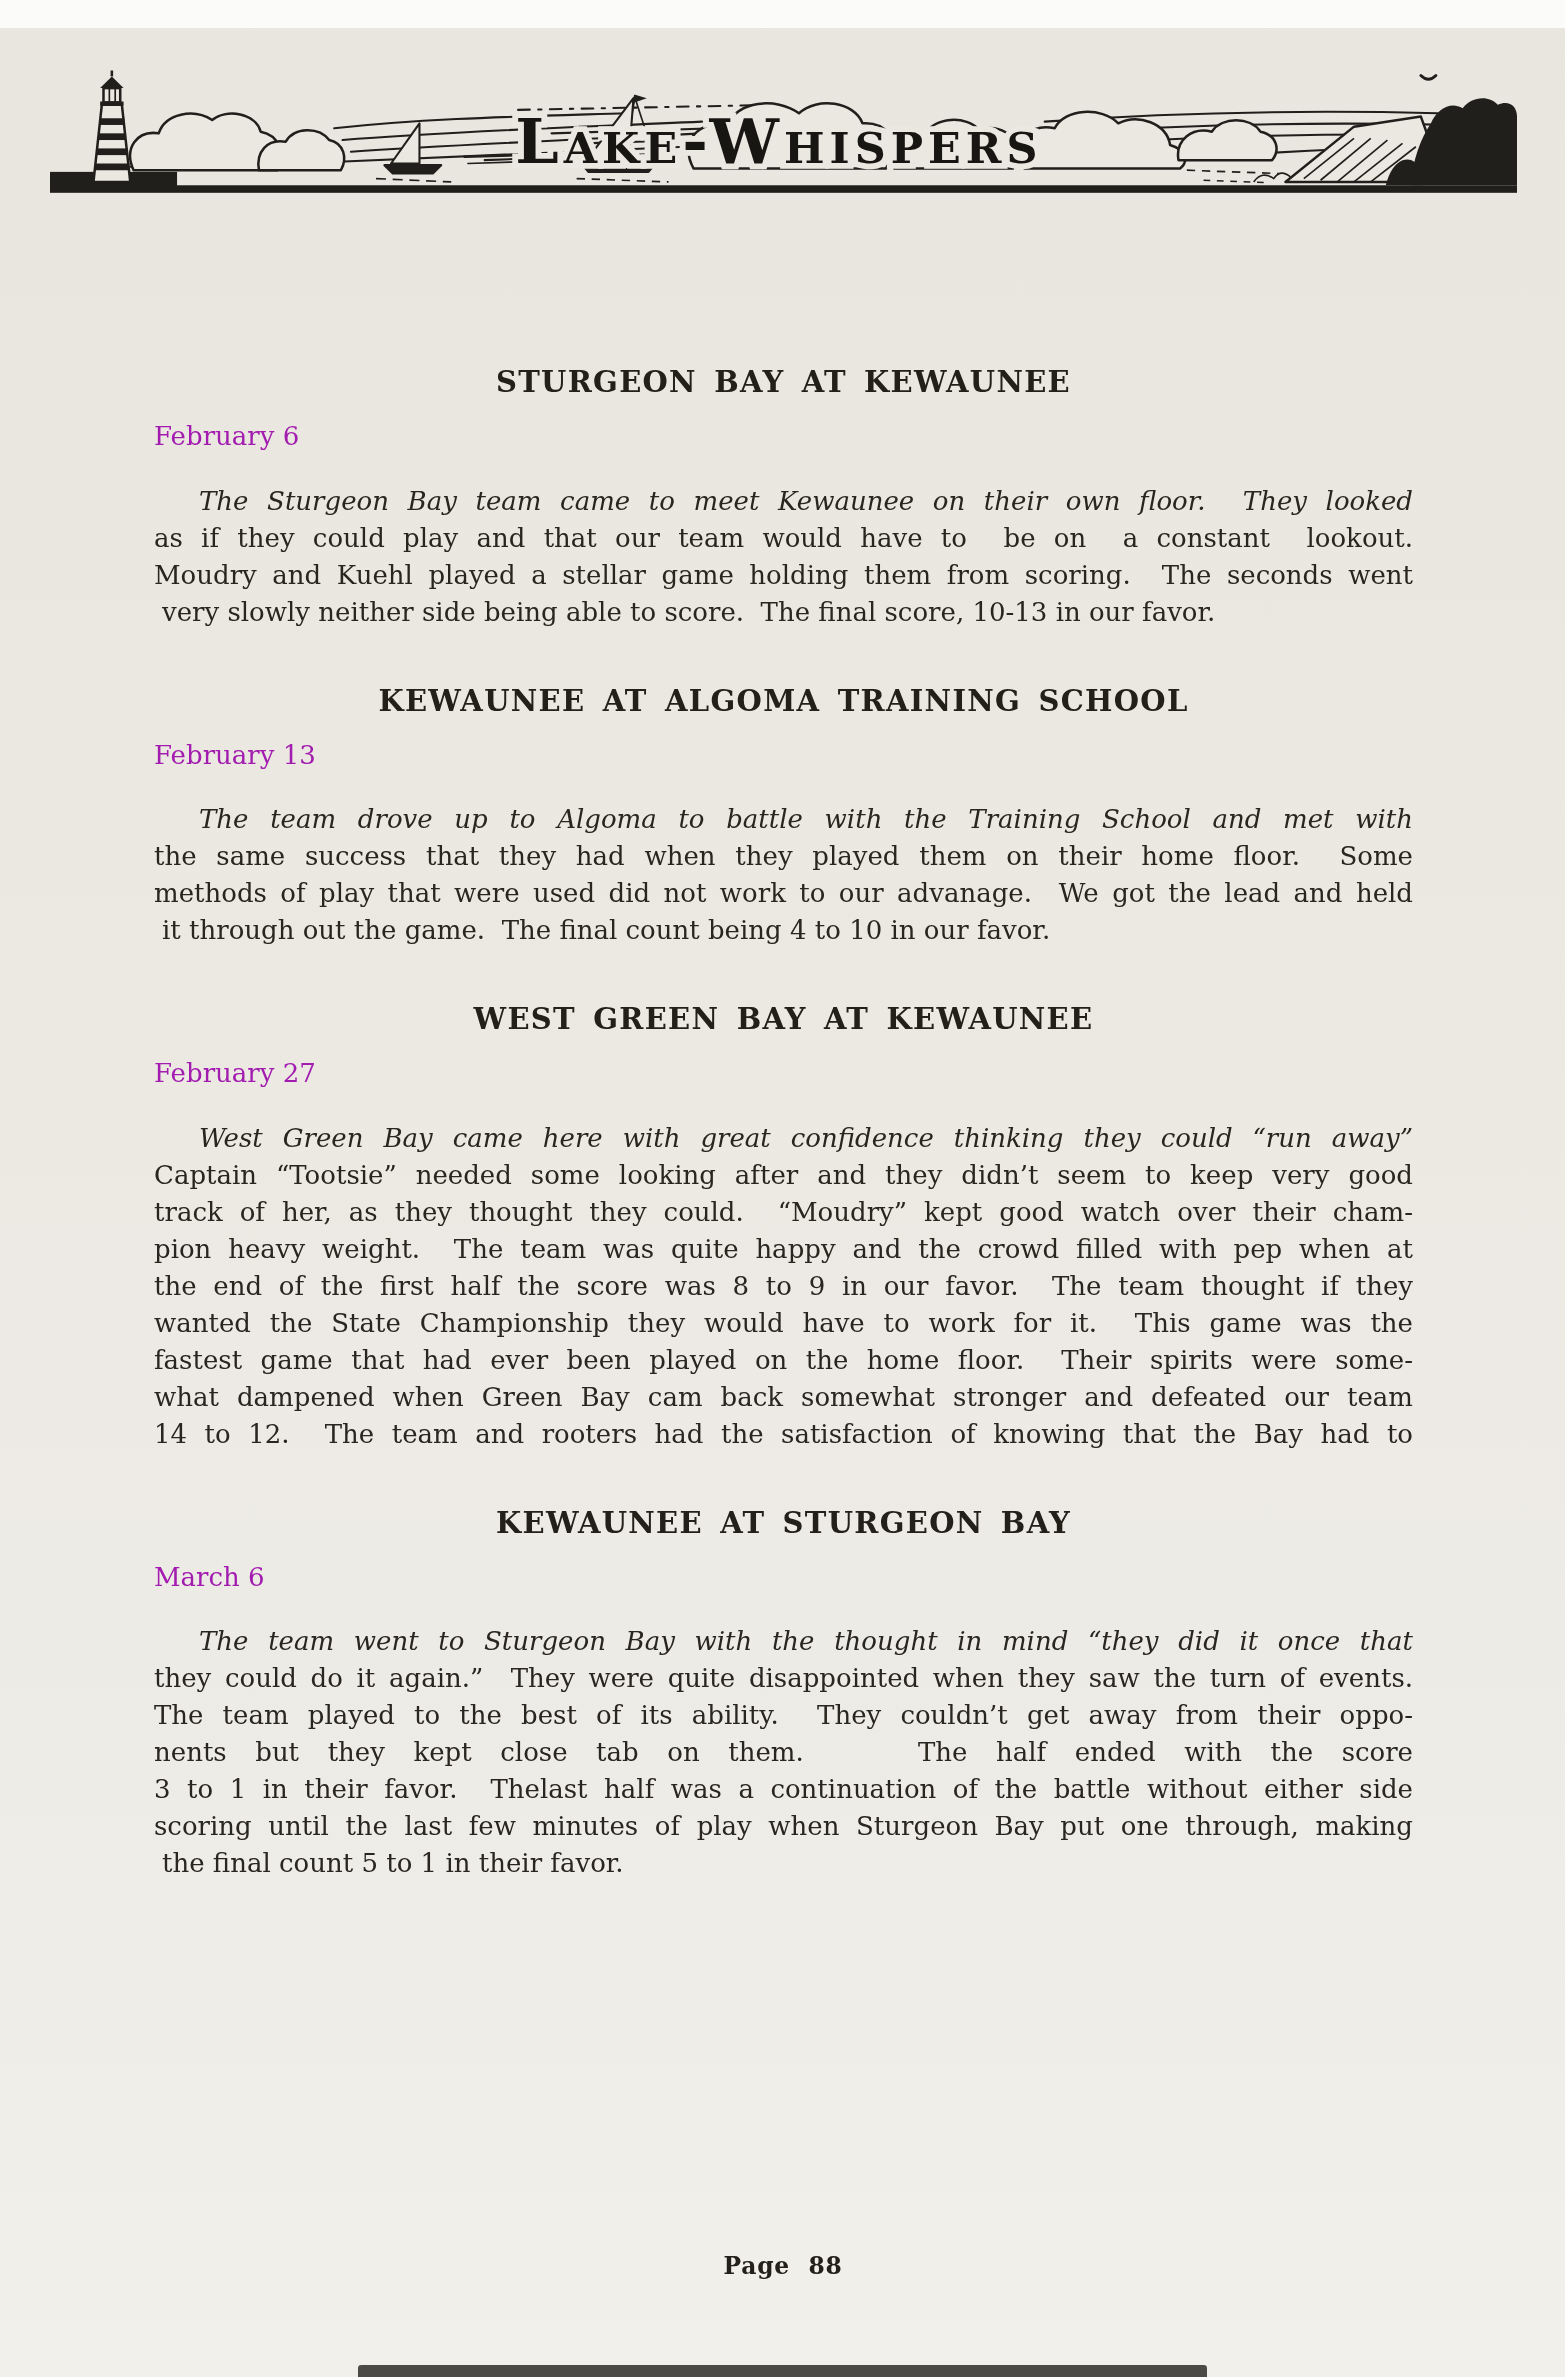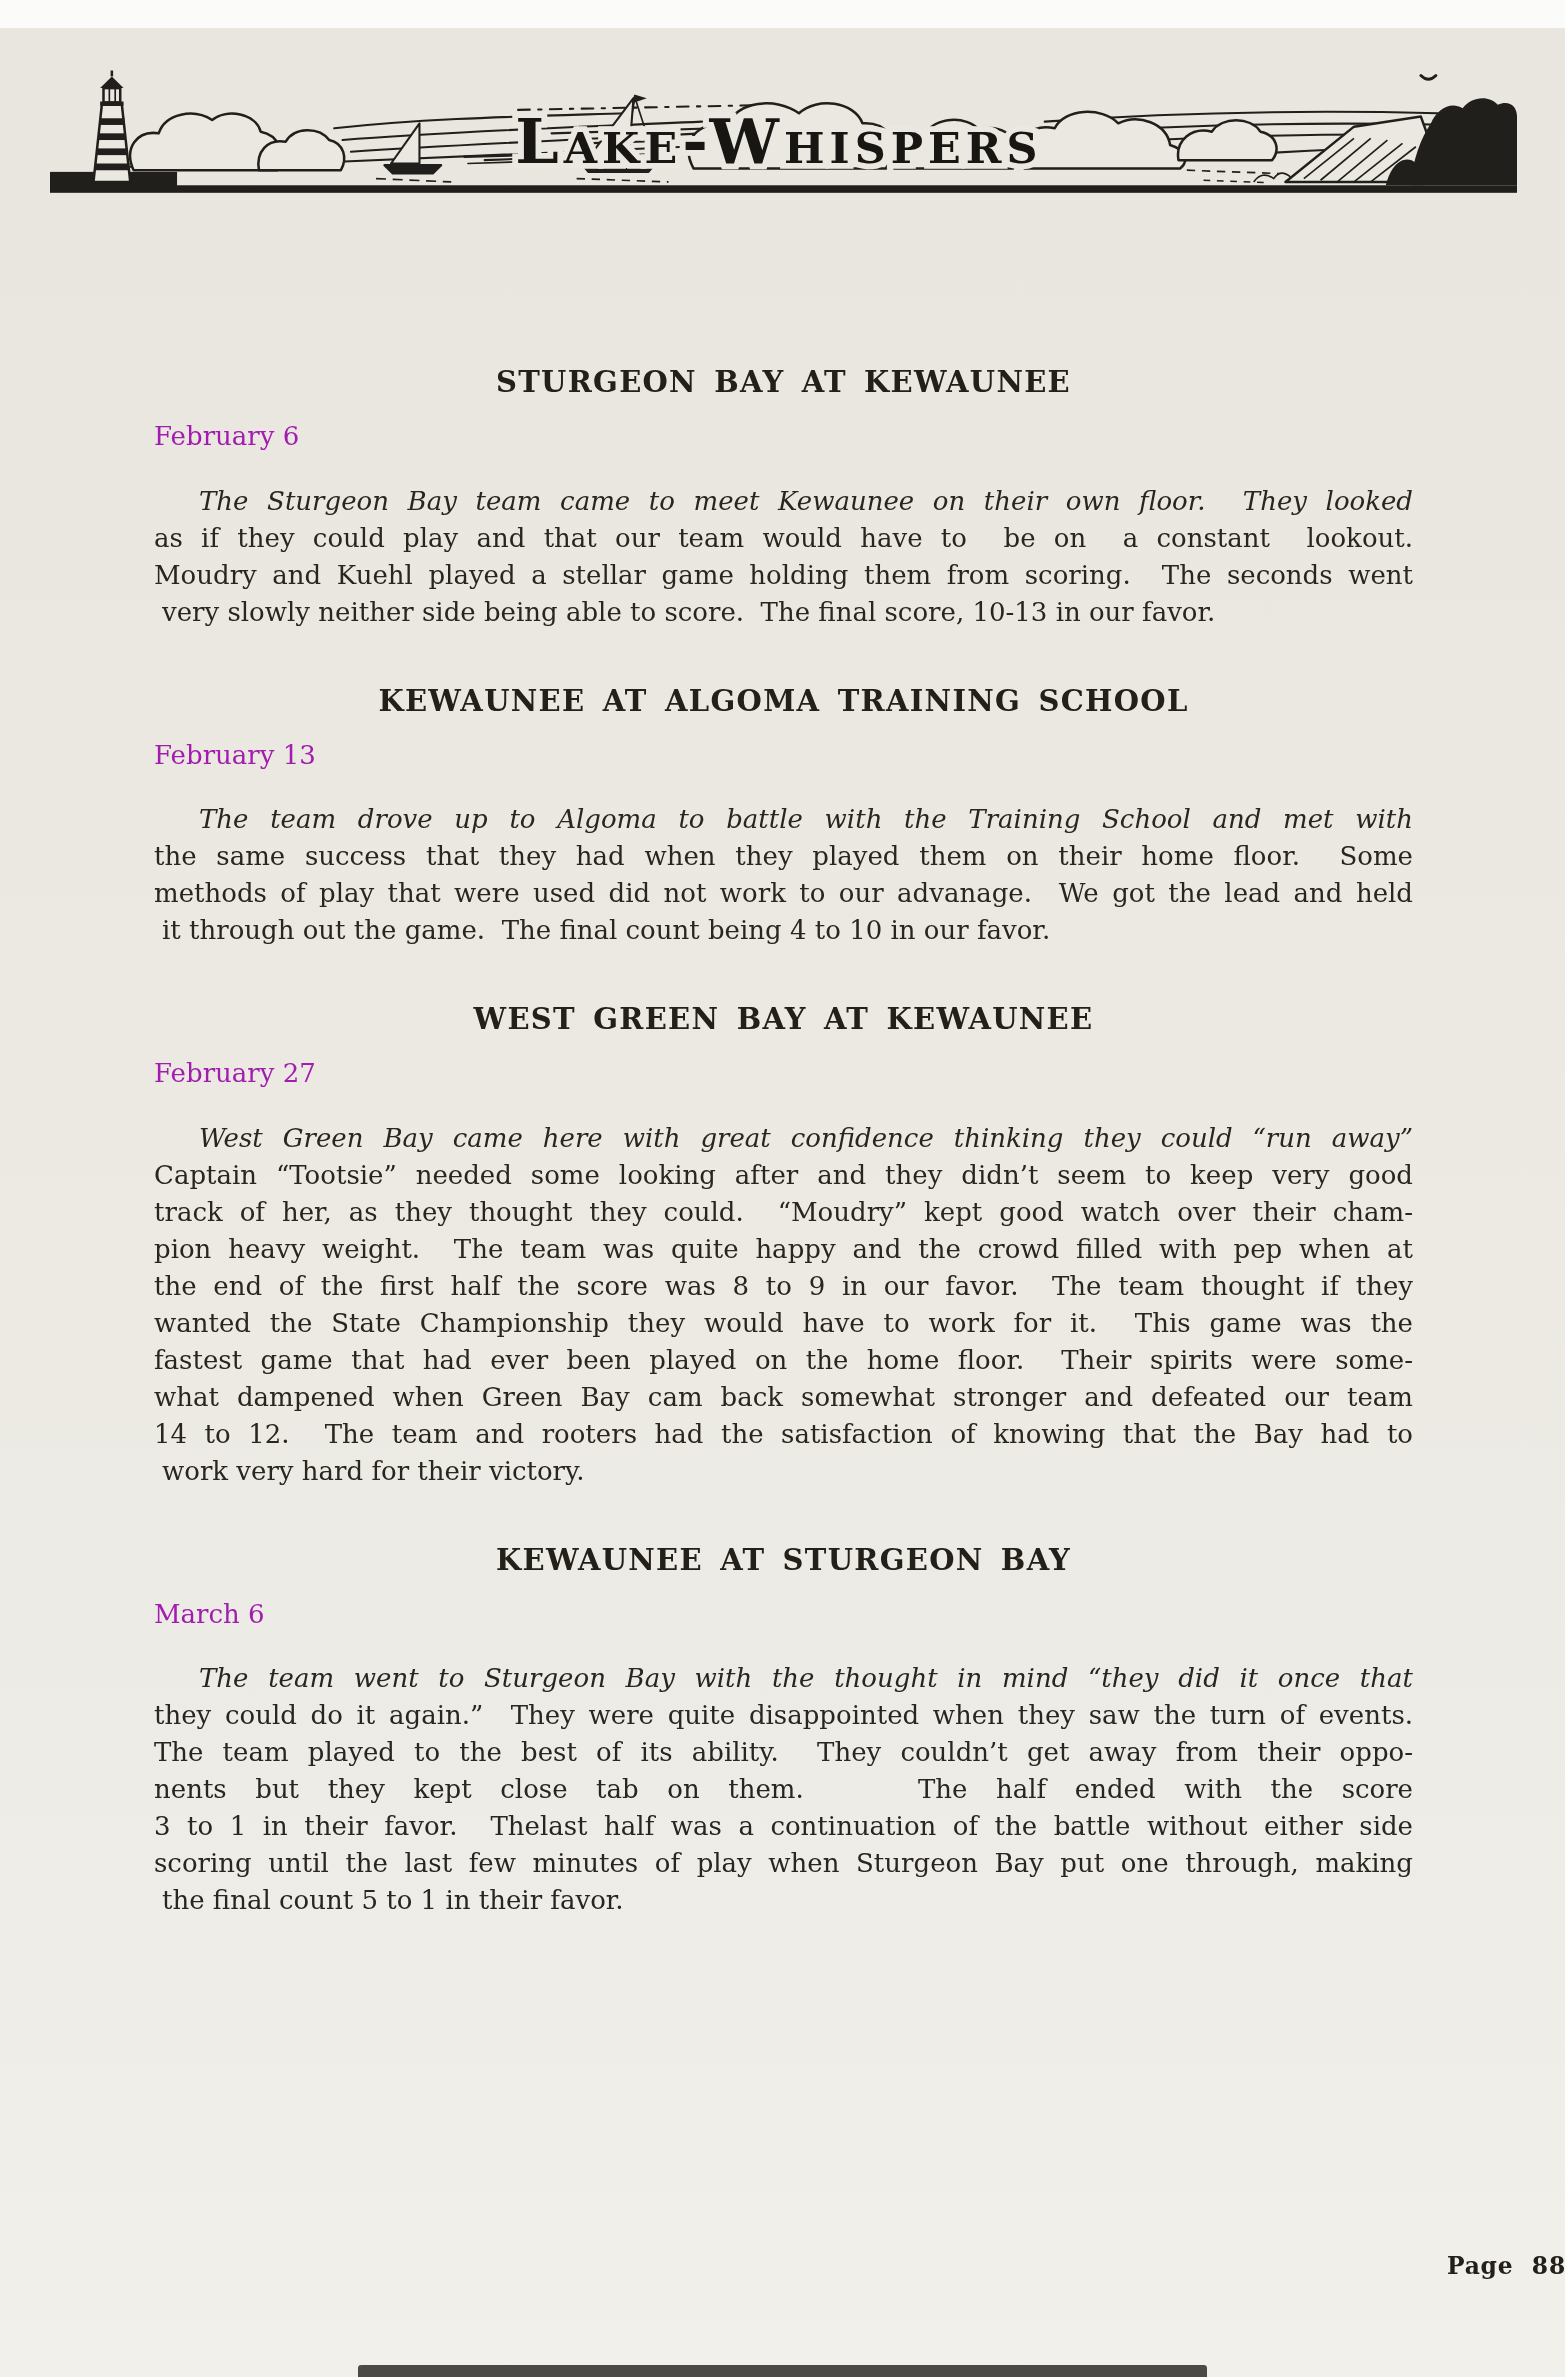--- a/index.html
+++ b/index.html
@@ -38,21 +38,21 @@
     font-size:26px;line-height:37px;color:#29261f;
   }
   .para-line{
     text-align:justify;text-align-last:justify;
     white-space:pre-wrap;
   }
   .para-line.last{text-align-last:left;margin-left:8px;}
   .para-line.first{text-indent:45px;font-style:italic;}
   .footer{
     position:absolute;top:2252px;left:0;width:100%;
-    text-align:right;font-size:23.4px;font-weight:700;
+    text-align:center;font-size:23.4px;font-weight:700;
     letter-spacing:0.8px;color:#23201a;
   }
   .footer .num{margin-left:18.4px;}
   .artifact-bar{
     position:absolute;bottom:0;left:358px;width:849px;height:12.5px;
     background:#3a3733;opacity:.9;border-radius:3.3px 3.3px 0 0;
   }
 </style>
 </head>
 <body>
@@ -173,21 +173,20 @@
       <div class="section-paragraph">
         <div class="para-line first">West Green Bay came here with great confidence thinking they could “run away”</div>
         <div class="para-line">Captain “Tootsie” needed some looking after and they didn’t seem to keep very good</div>
         <div class="para-line">track of her, as they thought they could.  “Moudry” kept good watch over their cham-</div>
         <div class="para-line">pion heavy weight.  The team was quite happy and the crowd filled with pep when at</div>
         <div class="para-line">the end of the first half the score was 8 to 9 in our favor.  The team thought if they</div>
         <div class="para-line">wanted the State Championship they would have to work for it.  This game was the</div>
         <div class="para-line">fastest game that had ever been played on the home floor.  Their spirits were some-</div>
         <div class="para-line">what dampened when Green Bay cam back somewhat stronger and defeated our team</div>
         <div class="para-line">14 to 12.  The team and rooters had the satisfaction of knowing that the Bay had to</div>
-        <div class="para-line last">work very hard for their victory.</div>
       </div>
     </section>
     <section class="game-section">
       <h2 class="section-heading">KEWAUNEE AT STURGEON BAY</h2>
       <div class="section-date">March 6</div>
       <div class="section-paragraph">
         <div class="para-line first">The team went to Sturgeon Bay with the thought in mind “they did it once that</div>
         <div class="para-line">they could do it again.”  They were quite disappointed when they saw the turn of events.</div>
         <div class="para-line">The team played to the best of its ability.  They couldn’t get away from their oppo-</div>
         <div class="para-line">nents but they kept close tab on them.    The half ended with the score</div>

